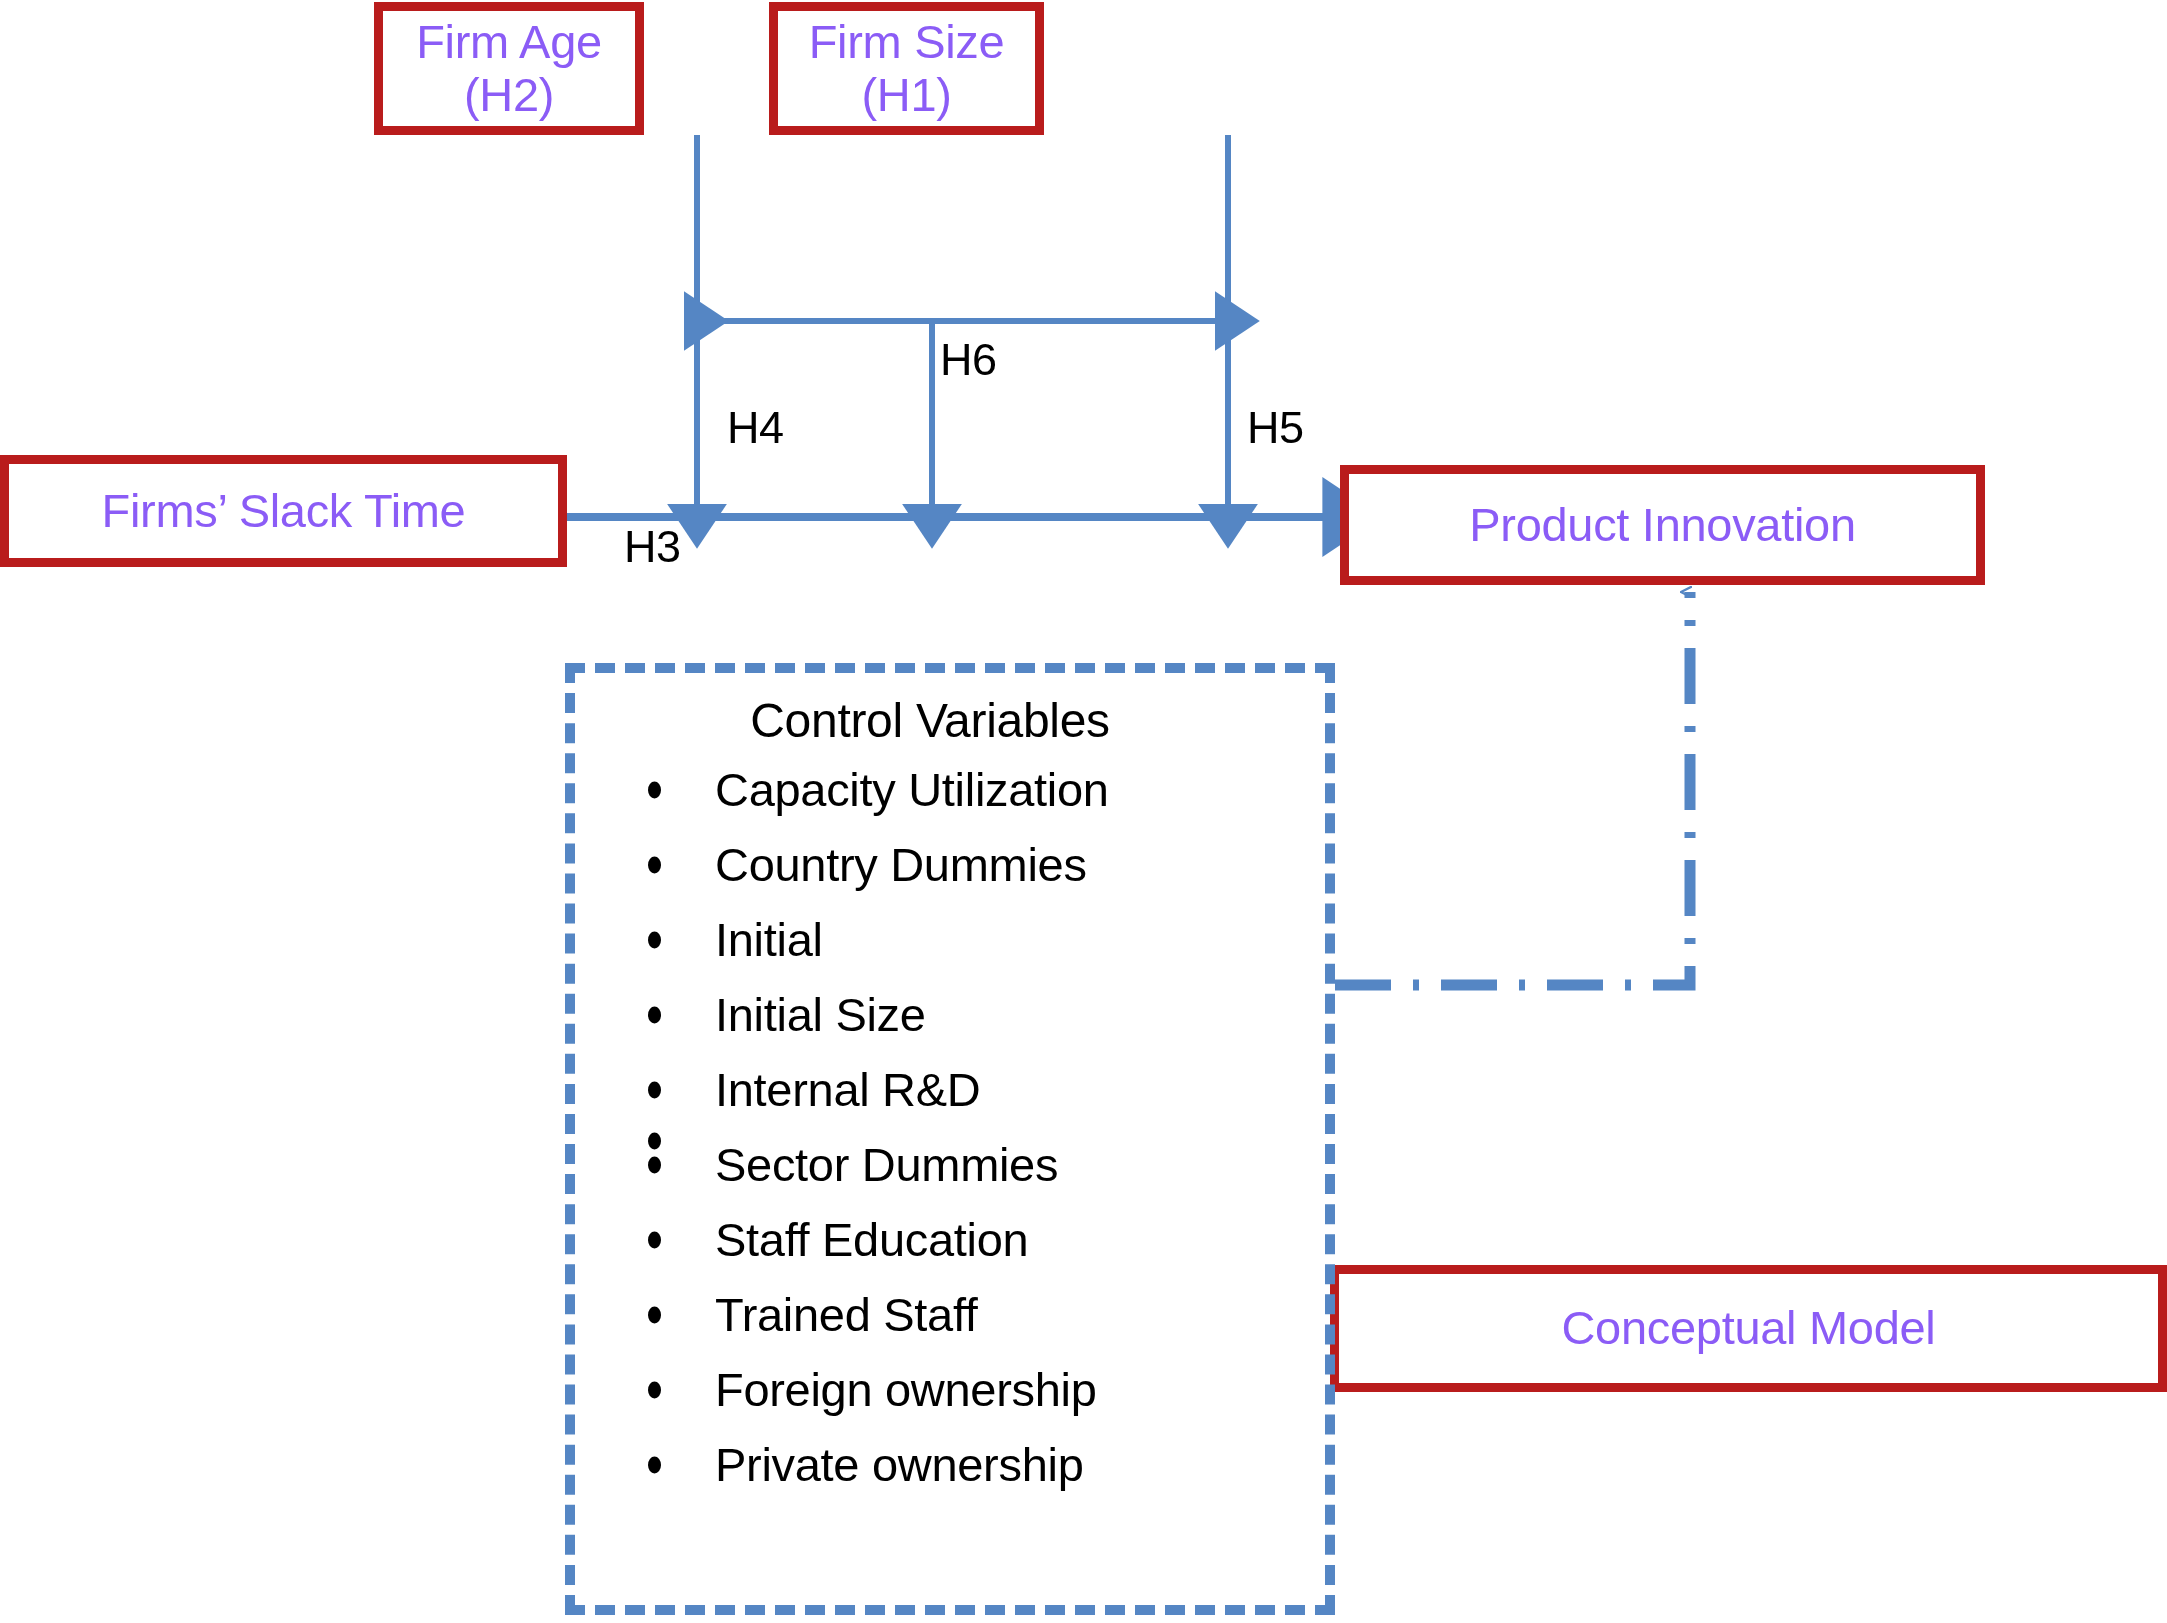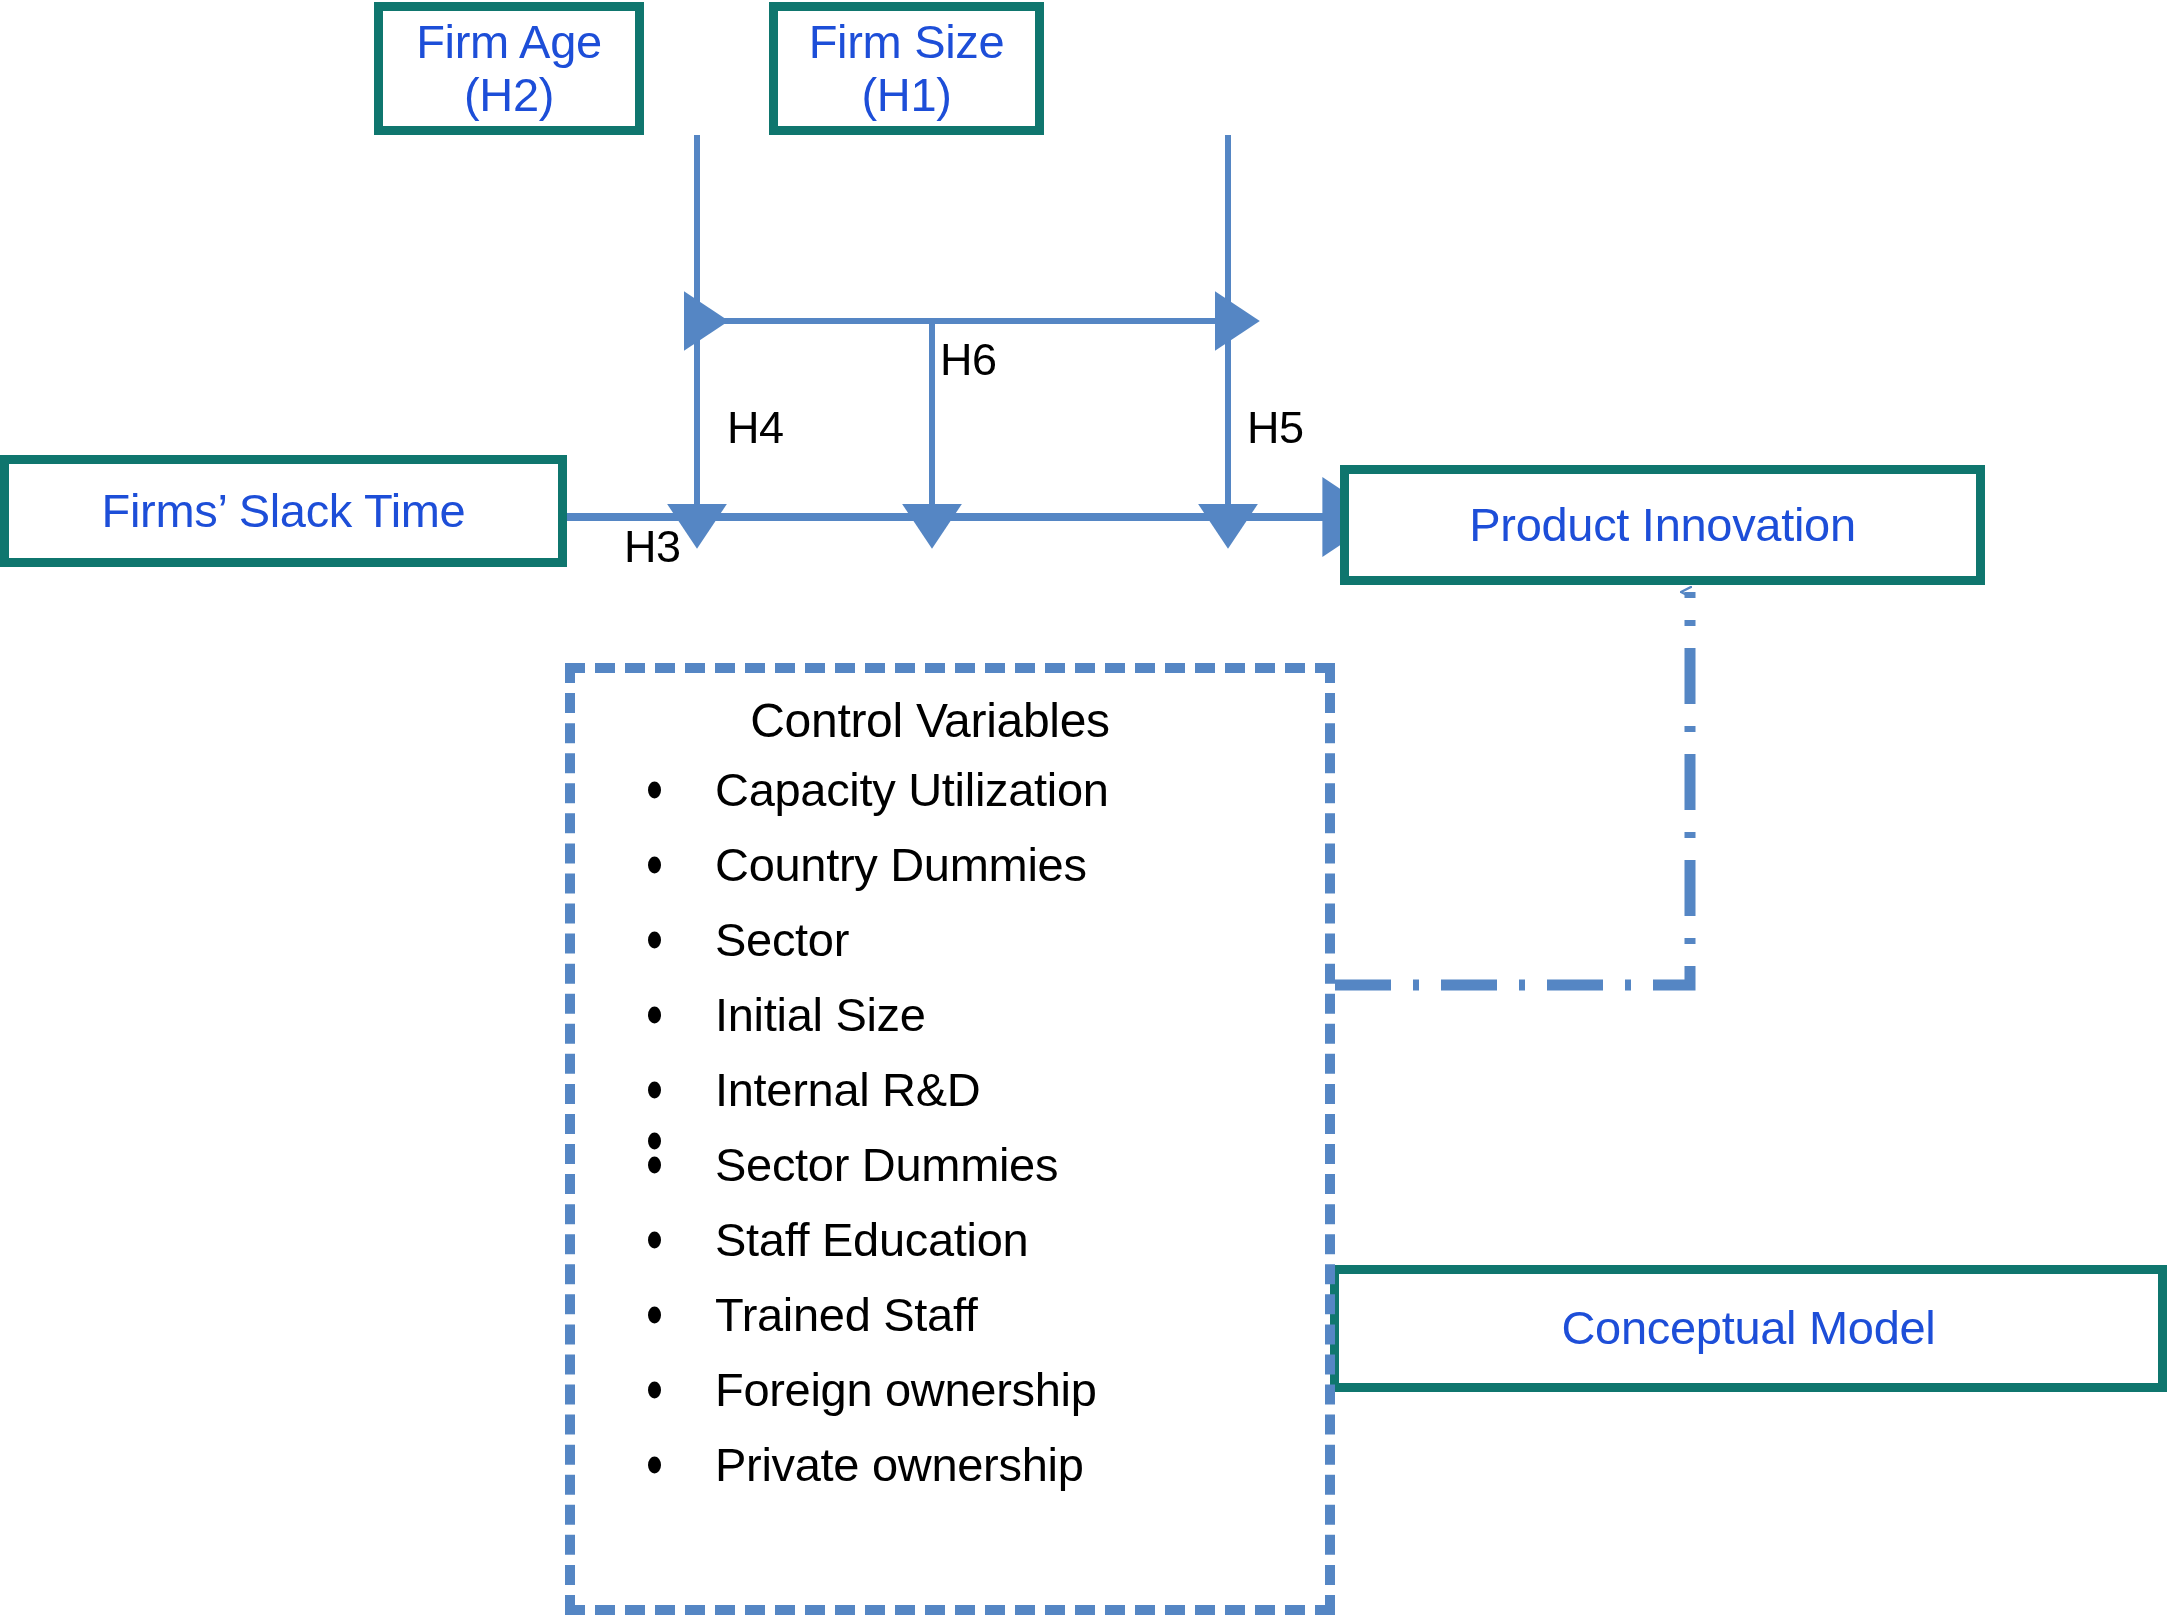--- a/index.html
+++ b/index.html
@@ -22,26 +22,26 @@
     left: 0;
     top: 0;
     width: 2167px;
     height: 1623px;
     pointer-events: none;
   }
   .node-box {
     position: absolute;
     box-sizing: border-box;
     background: #ffffff;
-    border: 9px solid #0f766e;
+    border: 9px solid #b91c1c;
     display: flex;
     align-items: center;
     justify-content: center;
     text-align: center;
-    color: #1d4ed8;
+    color: #8b5cf6;
     font-size: 47px;
     line-height: 1.12;
     letter-spacing: -0.3px;
   }
   #box-firm-age {
     left: 374px; top: 2px; width: 270px; height: 133px;
   }
   #box-firm-size {
     left: 769px; top: 2px; width: 275px; height: 133px;
   }
@@ -179,21 +179,21 @@
   <div class="h-label" id="label-h4">H4</div>
   <div class="h-label" id="label-h5">H5</div>
   <div class="h-label" id="label-h6">H6</div>
 
   <div id="control-box"></div>
   <div id="control-inner">
     <div id="control-title">Control Variables</div>
     <ul id="control-list">
         <li><span class="bullet"></span><span>Capacity Utilization</span></li>
         <li><span class="bullet"></span><span>Country Dummies</span></li>
-        <li><span class="bullet"></span><span>Sector</span></li>
+        <li><span class="bullet"></span><span>Initial</span></li>
         <li><span class="bullet"></span><span>Initial Size</span></li>
         <li><span class="bullet"></span><span>Internal R&amp;D</span></li>
         <li><span class="bullet"></span></li>
         <li><span class="bullet"></span><span>Sector Dummies</span></li>
         <li><span class="bullet"></span><span>Staff Education</span></li>
         <li><span class="bullet"></span><span>Trained Staff</span></li>
         <li><span class="bullet"></span><span>Foreign ownership</span></li>
         <li><span class="bullet"></span><span>Private ownership</span></li>
       </ul>
   </div>

